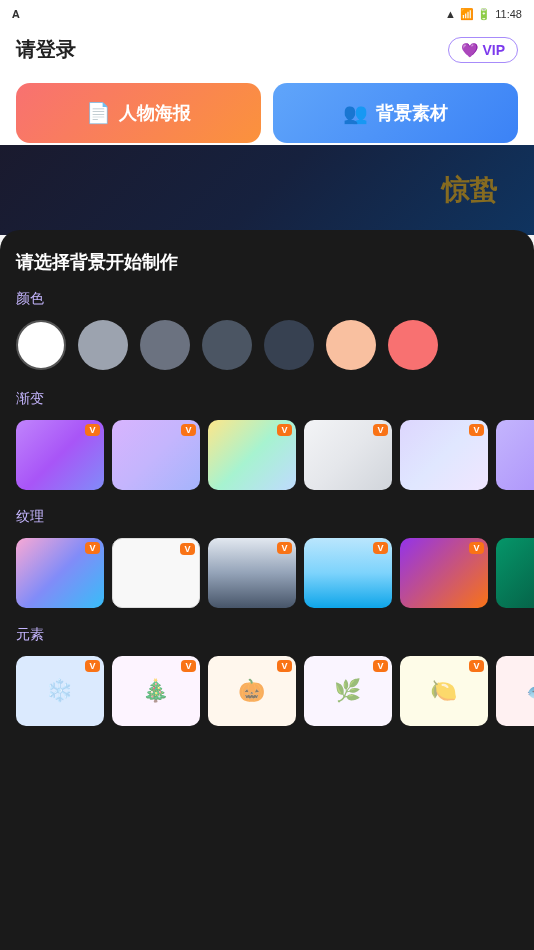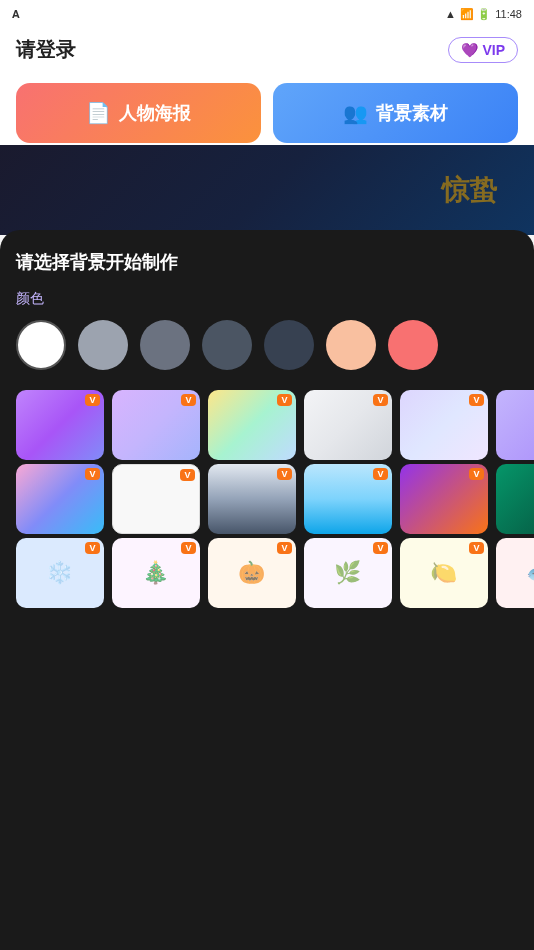--- a/index.html
+++ b/index.html
@@ -347,20 +347,21 @@
   <div class="color-row">
     <div class="color-circle" style="background:#ffffff; border:2px solid #555;"></div>
     <div class="color-circle" style="background:#9ca3af;"></div>
     <div class="color-circle" style="background:#6b7280;"></div>
     <div class="color-circle" style="background:#4b5563;"></div>
     <div class="color-circle" style="background:#374151;"></div>
     <div class="color-circle" style="background:#f9c0a0;"></div>
     <div class="color-circle" style="background:#f87171;"></div>
   </div>
 
+  <div class="section-label">渐变</div>
   <div class="grid-row">
     <div class="grid-item grad-1">
       <div class="vip-tag">V</div>
     </div>
     <div class="grid-item grad-2">
       <div class="vip-tag">V</div>
     </div>
     <div class="grid-item grad-3">
       <div class="vip-tag">V</div>
     </div>
@@ -368,20 +369,21 @@
       <div class="vip-tag">V</div>
     </div>
     <div class="grid-item grad-5">
       <div class="vip-tag">V</div>
     </div>
     <div class="grid-item grad-6">
       
     </div>
   </div>
 
+  <div class="section-label" style="margin-top:18px;">纹理</div>
   <div class="grid-row">
     <div class="grid-item tex-1">
       <div class="vip-tag">V</div>
     </div>
     <div class="grid-item tex-2">
       <div class="vip-tag">V</div>
     </div>
     <div class="grid-item" style="background: linear-gradient(180deg,#e2e8f0,#94a3b8,#475569); border-radius:10px;">
       <div class="vip-tag">V</div>
     </div>
@@ -389,20 +391,21 @@
       <div class="vip-tag">V</div>
     </div>
     <div class="grid-item tex-5">
       <div class="vip-tag">V</div>
     </div>
     <div class="grid-item tex-6">
       
     </div>
   </div>
 
+  <div class="section-label" style="margin-top:18px;">元素</div>
   <div class="grid-row">
     <div class="grid-item elem-1">
       <div class="elem-tile-content">❄️</div>
       <div class="vip-tag">V</div>
     </div>
     <div class="grid-item elem-2">
       <div class="elem-tile-content">🎄</div>
       <div class="vip-tag">V</div>
     </div>
     <div class="grid-item elem-3">

